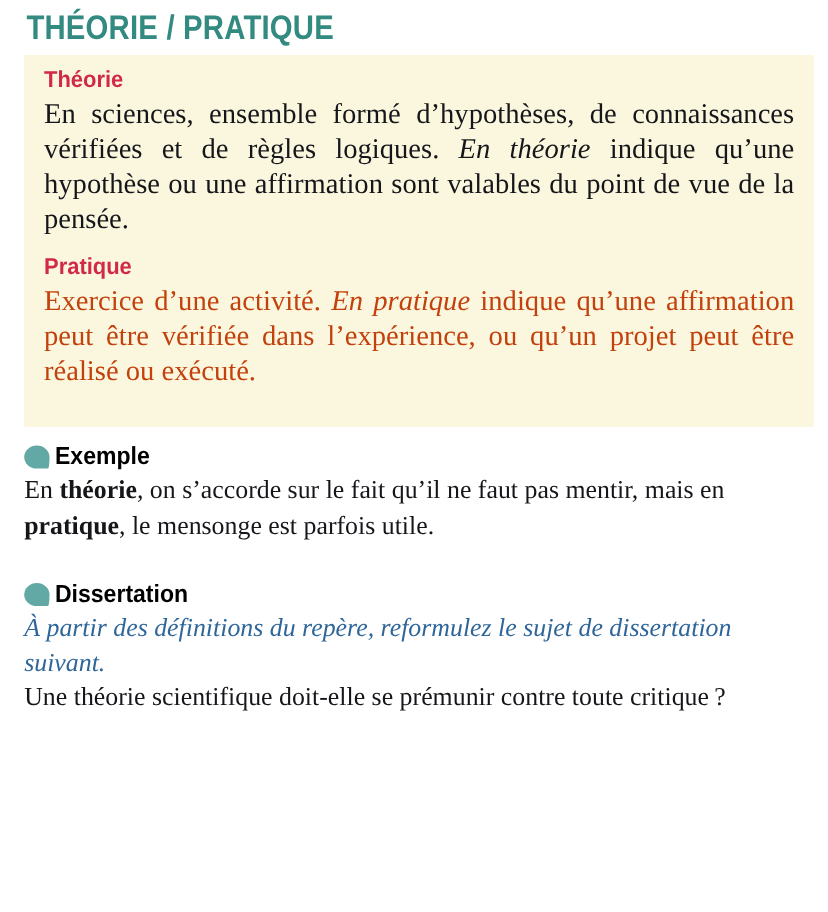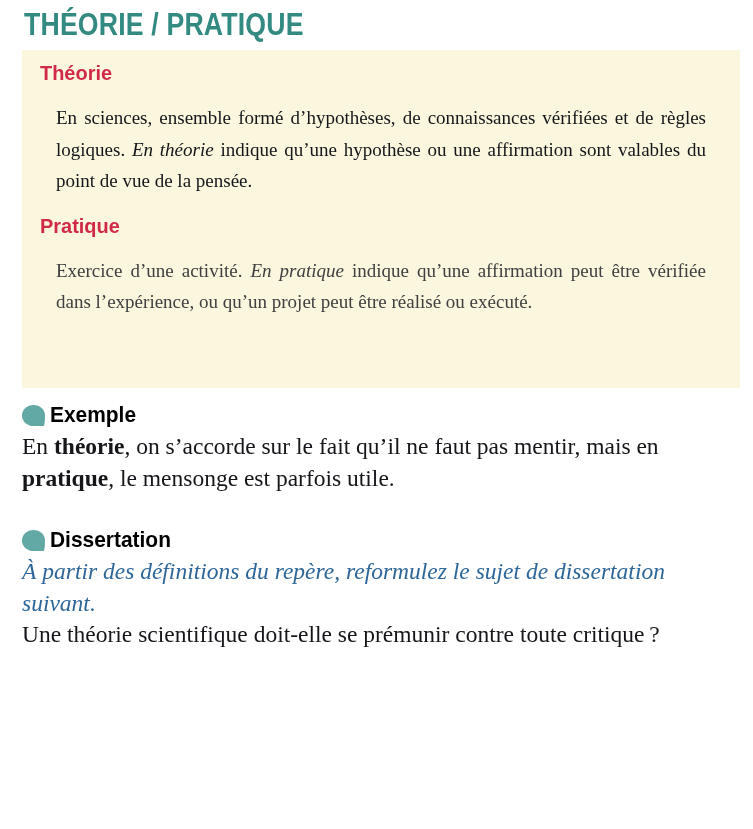--- a/index.html
+++ b/index.html
@@ -59,26 +59,26 @@
     margin: 0 0 2px 0;
     transform: scaleX(0.95);
     transform-origin: left center;
   }
   .def-term.second {
     margin-top: 16px;
   }
 
   .def-body {
     font-family: "Liberation Serif", serif;
-    font-size: 19px;
+    font-size: 26px;
     line-height: 31.5px;
     color: #15161A;
     text-align: justify;
     text-justify: inter-word;
-    margin: 16px;
+    margin: 0;
     hyphens: manual;
   }
   .def-body em {
     font-style: italic;
   }
 
   
   .sub-block {
     position: absolute;
     left: 22px;
@@ -143,21 +143,21 @@
 <div class="page">
 
   <div class="section-title" style="color: rgb(51, 138, 128);">THÉORIE / PRATIQUE</div>
 
   <div class="definition-box" style="background: rgb(251, 246, 222);">
 
     <div class="def-term" style="color: rgb(208, 42, 72);">Théorie</div>
     <p class="def-body" style="color: rgb(21, 22, 26);">En sciences, ensemble formé d’hypothèses, de connais­sances vérifiées et de règles logiques. <em>En théorie</em> indique qu’une hypothèse ou une affirmation sont valables du point de vue de la pensée.</p>
 
     <div class="def-term second" style="color: rgb(208, 42, 72);">Pratique</div>
-    <p class="def-body" style="color: #404040;">Exercice d’une activité. <em>En pratique</em> indique qu’une affir­mation peut être vérifiée dans l’expérience, ou qu’un pro­jet peut être réalisé ou exécuté.</p>
+    <p class="def-body" style="color: #c2410c;">Exercice d’une activité. <em>En pratique</em> indique qu’une affir­mation peut être vérifiée dans l’expérience, ou qu’un pro­jet peut être réalisé ou exécuté.</p>
 
   </div>
 
   <div class="sub-block exemple">
     <div class="sub-head">
       <span class="leaf-bullet" style="background: rgb(98, 168, 164);"></span>
       <span class="sub-head-label">Exemple</span>
     </div>
     <p class="body-text" style="color: rgb(21, 22, 26);">En <b>théorie</b>, on s’accorde sur le fait qu’il ne faut pas mentir, mais en <b>pratique</b>, le mensonge est parfois utile.</p>
   </div>

